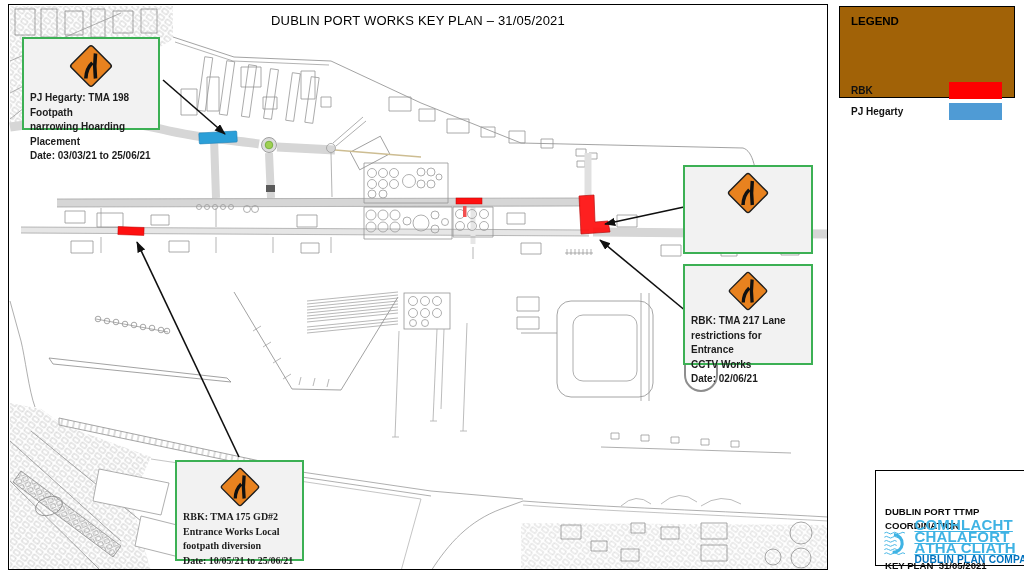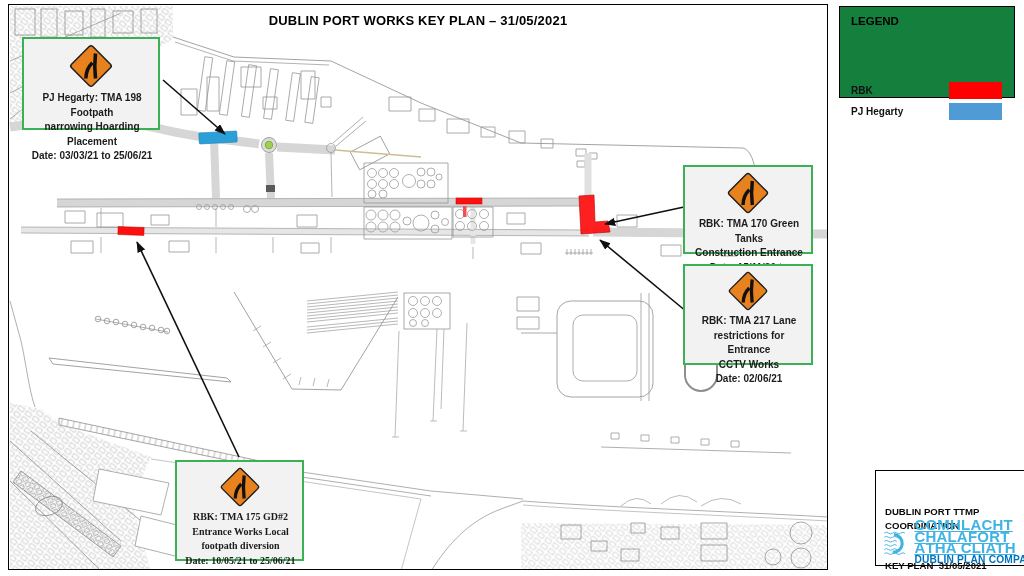--- a/index.html
+++ b/index.html
@@ -1,24 +1,24 @@
 <!DOCTYPE html>
 <html><head>
 <meta charset="utf-8">
 <style>
   html,body{margin:0;padding:0;background:#fff;}
   body{font-family:"Liberation Sans","DejaVu Sans",sans-serif;}
   .page{position:relative;width:1024px;height:576px;background:#fff;overflow:hidden;}
   .map-frame{position:absolute;left:8px;top:4px;width:818px;height:564px;border:1.6px solid #000;background:#fff;}
-  .map-title{position:absolute;left:0;right:0;top:8px;text-align:center;font-size:13px;font-weight:bold;color:#000;letter-spacing:.2px;}
+  .map-title{position:absolute;left:0;right:0;top:8px;text-align:center;font-size:13px;font-weight:normal;color:#000;letter-spacing:.2px;}
   .map-svg{position:absolute;left:0;top:0;width:100%;height:100%;}
   .callout{position:absolute;background:#f2f2f2;border:2px solid #3cb054;box-sizing:border-box;padding:2px 0 0 0;}
   .callout .sign{display:block;margin:1px auto 0 auto;}
-  .callout .lines{padding:1px 4px 3px 6px;font-size:10px;font-weight:600;color:#1c1c1c;line-height:14.5px;text-align:center;}
-  .legend-box{position:absolute;left:839px;top:6px;width:176px;height:92px;border:1.6px solid #000;background:#15803d;box-sizing:border-box;}
+  .callout .lines{padding:1px 4px 3px 6px;font-size:10px;font-weight:600;color:#1c1c1c;line-height:14.5px;}
+  .legend-box{position:absolute;left:839px;top:6px;width:176px;height:92px;border:1.6px solid #000;background:#a16207;box-sizing:border-box;}
   .legend-h{position:absolute;left:11px;top:8px;font-size:11.5px;font-weight:bold;color:#000;}
   .legend-row{position:absolute;left:0;width:100%;height:18px;margin-top:36px;}
   .legend-row .lab{position:absolute;left:11px;top:3px;font-size:10px;font-weight:bold;color:#111;}
   .legend-row .sw{position:absolute;right:12px;top:0;width:53px;height:17px;}
   .tblock{position:absolute;left:875px;top:470px;width:176px;height:96px;border:1.6px solid #000;background:#fff;box-sizing:border-box;}
   .tblock .tl{padding:7px 0 0 9px;font-size:9.6px;font-weight:600;color:#0a0a0a;line-height:13.5px;white-space:pre-wrap;}
   .brand{position:absolute;left:7px;top:48px;display:flex;align-items:center;}
   .brand .btxt{margin-left:4px;line-height:11.5px;}
   .b1,.b2{font-size:15px;font-weight:bold;color:#3fb3e4;letter-spacing:.2px;text-decoration:underline;}
   .b3{font-size:10.2px;font-weight:bold;color:#0071bd;letter-spacing:.2px;}
@@ -226,25 +226,20 @@
       <div>Date: 03/03/21 to 25/06/21</div>
     </div>
   </div>
 
   <div class="callout" style="left:683px;top:165px;width:130px;height:89px;">
     <svg class="sign" width="46" height="46" viewBox="0 0 48 48">
       <rect x="9" y="9" width="30" height="30" rx="2.5" transform="rotate(45 24 24)" fill="#e8821f" stroke="#1d1d1d" stroke-width="1.5"></rect>
       <path d="M28.5,11.5 c-0.9,7.5 -0.9,17.5 0,25" stroke="#111" stroke-width="3.6" fill="none"></path>
       <path d="M18.8,36.5 c0.2,-6.5 2,-11.5 6.6,-15.8" stroke="#111" stroke-width="3.6" fill="none"></path>
     </svg>
-    <div class="lines">
-      <div>RBK: TMA 170 Green Tanks</div>
-      <div>Construction Entrance</div>
-      <div>Date: 15/11/20 to 30/06/21</div>
-    </div>
   </div>
 
   <div class="callout" style="left:683px;top:264px;width:130px;height:101px;">
     <svg class="sign" width="44" height="44" viewBox="0 0 48 48">
       <rect x="9" y="9" width="30" height="30" rx="2.5" transform="rotate(45 24 24)" fill="#e8821f" stroke="#1d1d1d" stroke-width="1.5"></rect>
       <path d="M28.5,11.5 c-0.9,7.5 -0.9,17.5 0,25" stroke="#111" stroke-width="3.6" fill="none"></path>
       <path d="M18.8,36.5 c0.2,-6.5 2,-11.5 6.6,-15.8" stroke="#111" stroke-width="3.6" fill="none"></path>
     </svg>
     <div class="lines">
       <div>RBK: TMA 217 Lane</div>

